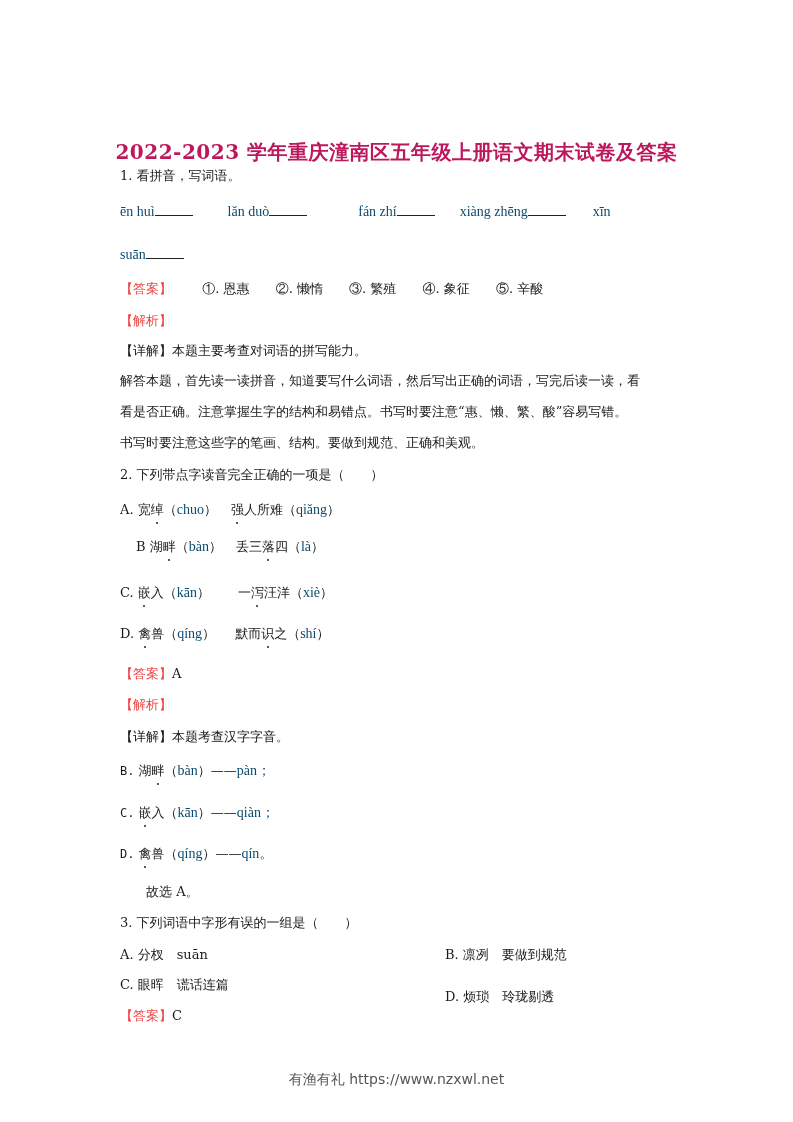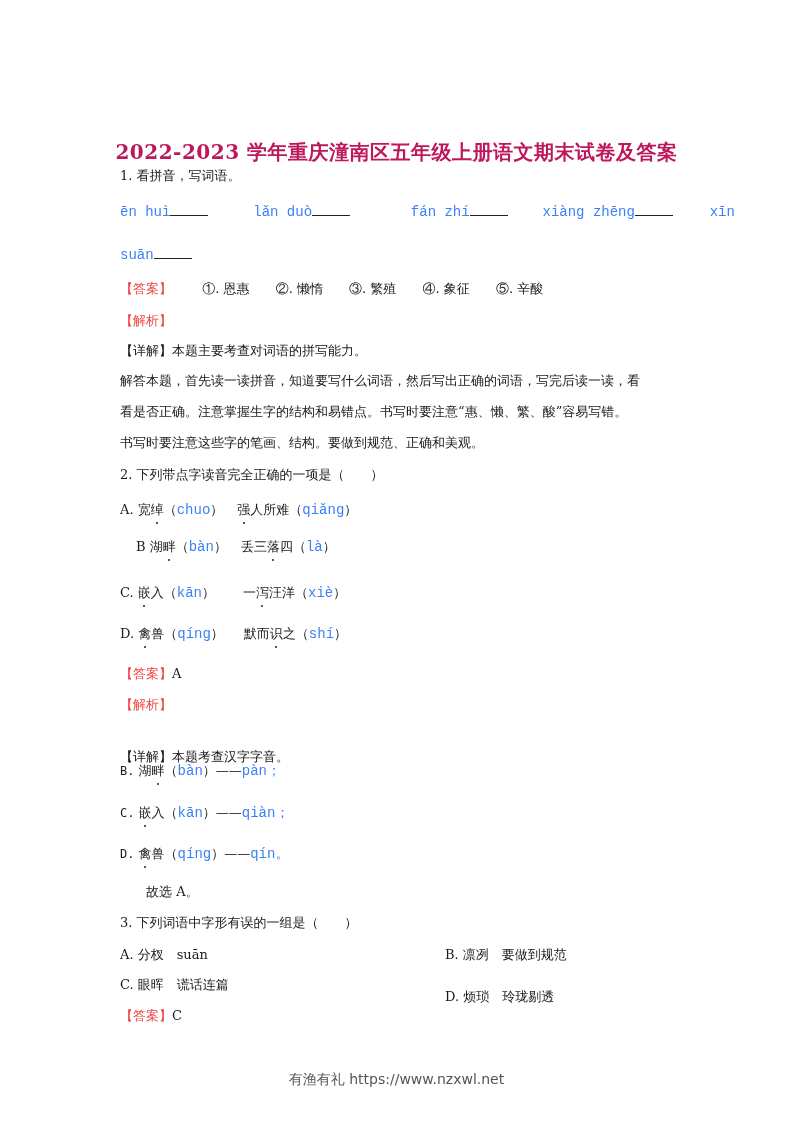--- a/index.html
+++ b/index.html
@@ -3,21 +3,21 @@
   <meta charset="utf-8">
   <style>
     html, body { margin: 0; padding: 0; background: #ffffff; }
     body { width: 793px; height: 1122px; position: relative; overflow: hidden;
            font-family: "DejaVu Serif", "Liberation Serif", serif; color: #1a1a1a; }
     .page { position: absolute; left: 0; top: 0; width: 793px; height: 1122px; }
     .title { position: absolute; top: 103px; left: 0; width: 793px; text-align: center;
              font-size: 20px; font-weight: bold; letter-spacing: 0.5px; color: #be185d;
              font-family: "DejaVu Serif", "Liberation Serif", serif; margin-top: 36px; }
     .line { position: absolute; left: 120px; font-size: 13px; line-height: 20px; white-space: nowrap; }
-    .pinyin { font-family: Liberation Mono, monospace; font-size: 14px; color: #3b82f6; }
+    .pinyin { font-family: Liberation Serif, serif; font-size: 14px; color: #0c4a6e; }
     .blank { display: inline-block; width: 38px; border-bottom: 1px solid #222; height: 14px; vertical-align: baseline; margin-right: 4px; }
     .label-blue { color: #ef4444; }
     .dot { position: relative; display: inline-block; }
     .dot::after { content: ""; position: absolute; left: 50%; bottom: -4px; width: 2px; height: 2px;
                   background: #222; border-radius: 50%; transform: translateX(-50%); }
     .gap { display: inline-block; }
     .mono { font-family: "DejaVu Sans Mono", "Liberation Mono", monospace; font-size: 12px; }
     .footer { position: absolute; top: 1071px; left: 0; width: 793px; text-align: center;
               font-family: "DejaVu Sans", "Liberation Sans", sans-serif; font-size: 14px; color: #555; }
     .col-right { position: absolute; left: 445px; }
@@ -87,21 +87,21 @@
     <span>D.</span>
     <span></span><span class="dot">禽</span><span>兽</span>（<span class="pinyin">qíng</span>）<span class="gap" style="width:20px"></span><span>默而</span><span class="dot">识</span><span>之</span>（<span class="pinyin">shí</span>）
   </div>
 
   <div class="line" style="top:664px;">
     <span class="label-blue">【答案】</span><span>A</span>
   </div>
 
   <div class="line label-blue" style="top:695px;">【解析】</div>
 
-  <div class="line" style="top:748px;font-family:Liberation Mono, monospace;">
+  <div class="line" style="top:727px;">
     <span>【详解】</span><span>本题考查汉字字音。</span>
   </div>
 
   <div class="line" style="top:761px;">
     <span class="mono">B.</span>
     <span>湖</span><span class="dot">畔</span><span></span>（<span class="pinyin">bàn</span>）——<span class="pinyin">pàn；</span>
   </div>
 
   <div class="line" style="top:803px;">
     <span class="mono">C.</span>

